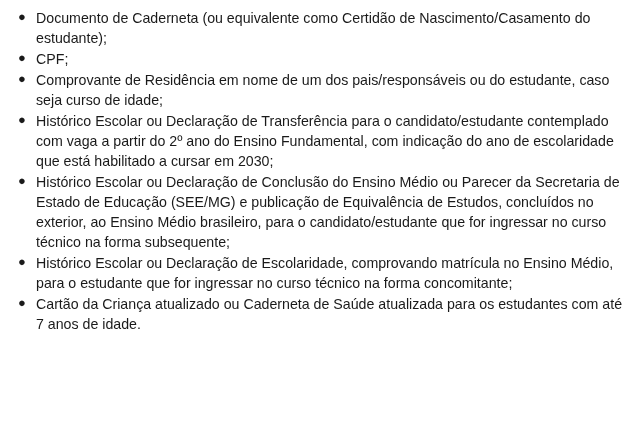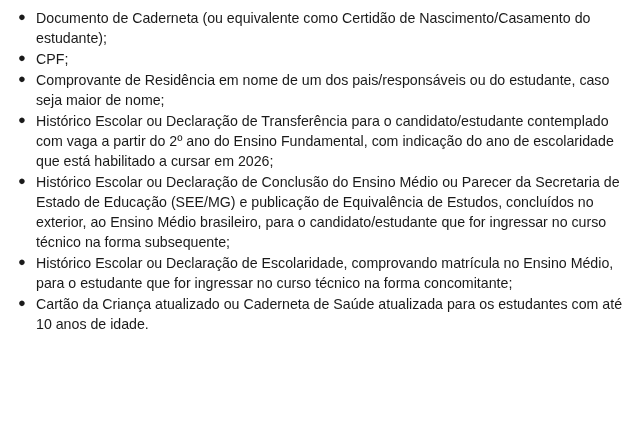--- a/index.html
+++ b/index.html
@@ -53,32 +53,32 @@
     <li>
       <span class="bullet">●</span>
       <span class="item-text">Documento de Caderneta (ou equivalente como Certidão de Nascimento/Casamento do estudante);</span>
     </li>
     <li>
       <span class="bullet">●</span>
       <span class="item-text">CPF;</span>
     </li>
     <li>
       <span class="bullet">●</span>
-      <span class="item-text">Comprovante de Residência em nome de um dos pais/responsáveis ou do estudante, caso seja maior de nome;</span>
+      <span class="item-text">Comprovante de Residência em nome de um dos pais/responsáveis ou do estudante, caso seja curso de idade;</span>
     </li>
     <li>
       <span class="bullet">●</span>
-      <span class="item-text">Histórico Escolar ou Declaração de Transferência para o candidato/estudante contemplado com vaga a partir do 2º ano do Ensino Fundamental, com indicação do ano de escolaridade que está habilitado a cursar em 2026;</span>
+      <span class="item-text">Histórico Escolar ou Declaração de Transferência para o candidato/estudante contemplado com vaga a partir do 2º ano do Ensino Fundamental, com indicação do ano de escolaridade que está habilitado a cursar em 2030;</span>
     </li>
     <li>
       <span class="bullet">●</span>
       <span class="item-text">Histórico Escolar ou Declaração de Conclusão do Ensino Médio ou Parecer da Secretaria de Estado de Educação (SEE/MG) e publicação de Equivalência de Estudos, concluídos no exterior, ao Ensino Médio brasileiro, para o candidato/estudante que for ingressar no curso técnico na forma subsequente;</span>
     </li>
     <li>
       <span class="bullet">●</span>
       <span class="item-text">Histórico Escolar ou Declaração de Escolaridade, comprovando matrícula no Ensino Médio, para o estudante que for ingressar no curso técnico na forma concomitante;</span>
     </li>
     <li>
       <span class="bullet">●</span>
-      <span class="item-text">Cartão da Criança atualizado ou Caderneta de Saúde atualizada para os estudantes com até 10 anos de idade.</span>
+      <span class="item-text">Cartão da Criança atualizado ou Caderneta de Saúde atualizada para os estudantes com até 7 anos de idade.</span>
     </li>
   </ul>
 </div>
 
 </body></html>

